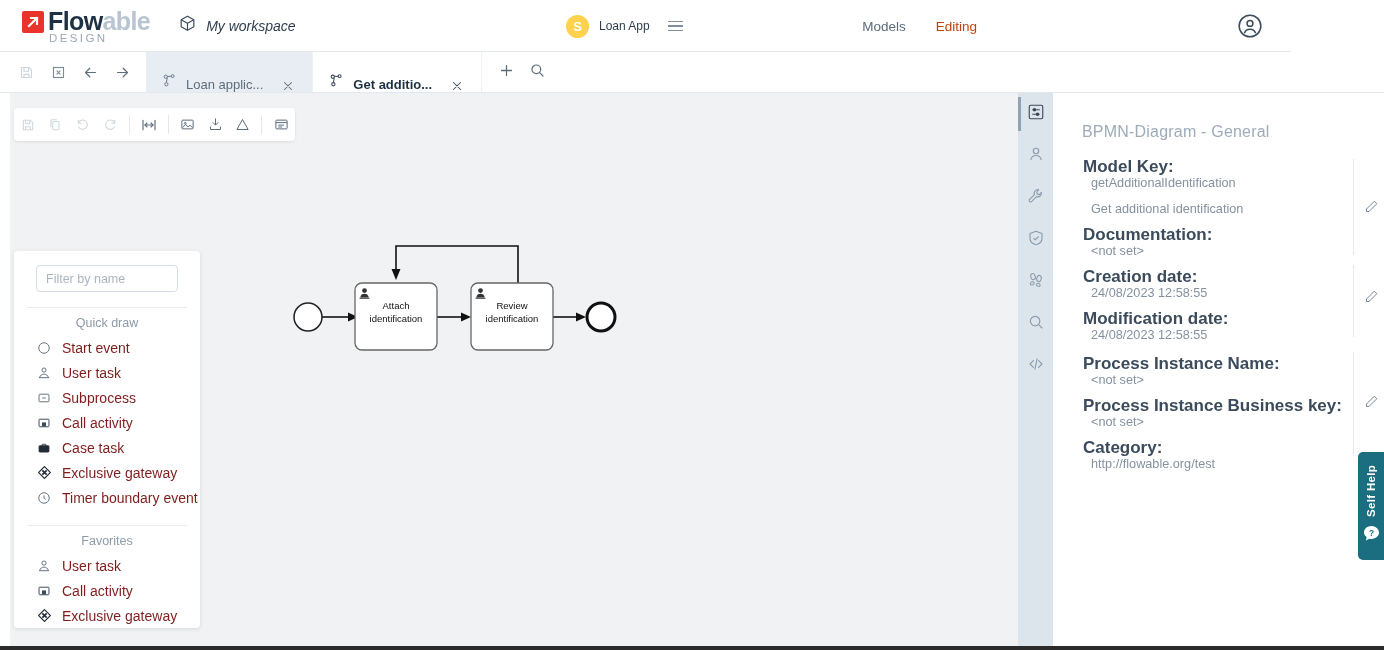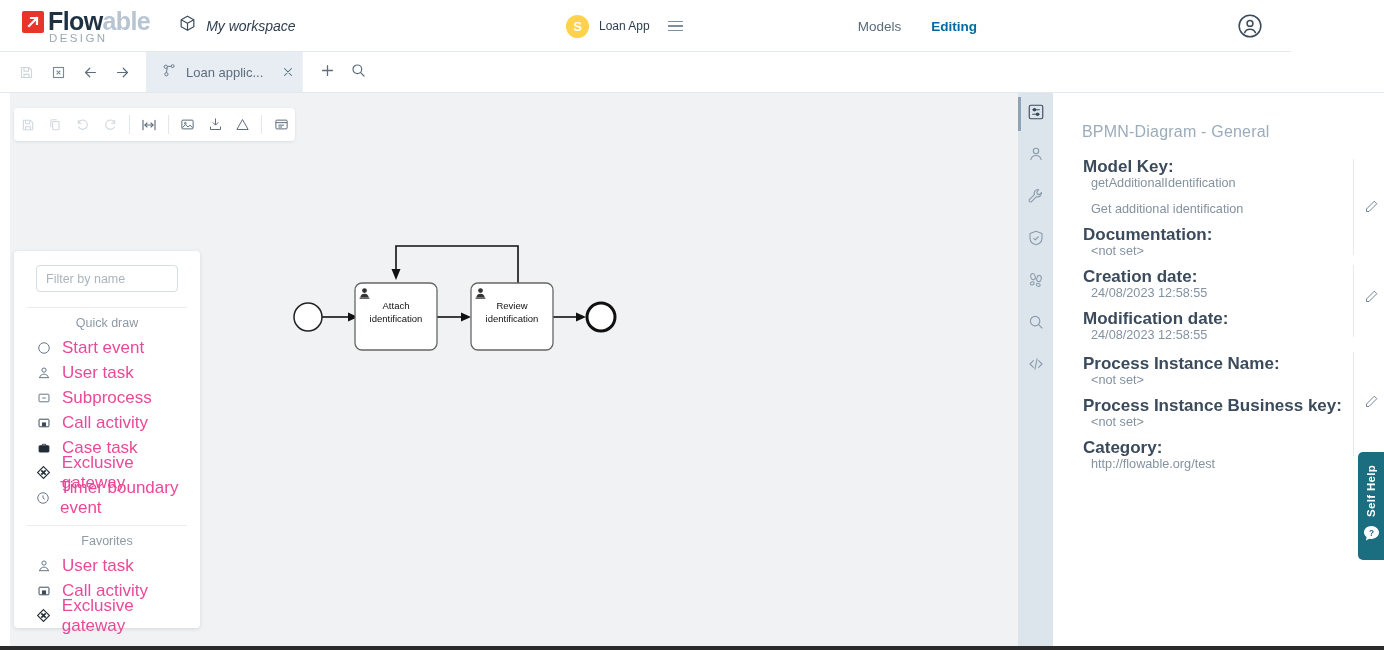--- a/index.html
+++ b/index.html
@@ -45,37 +45,37 @@
   }
   .app-name { font-size: 12px; color: #2e3e4e; }
   .hamburger { display: flex; flex-direction: column; gap: 3px; cursor: pointer; margin-left: 8px; }
   .hamburger i { display: block; width: 15px; height: 1.6px; background: #7f8f9e; }
 
   .nav-right {
     position: absolute; right: 0; top: 0; height: 52px;
     display: flex; align-items: center; gap: 30px; padding-right: 28px;
   }
   .nav-link { font-size: 13.5px; color: #5a6b7b; cursor: pointer; }
-  .nav-link.active { color: #0369a1; font-weight: bold; }
+  .nav-link.active { color: #c2410c; font-weight: normal; }
   .avatar-btn { margin-left: 230px; cursor: pointer; display:flex; }
 
   
   .tabbar {
     position: absolute; top: 52px; left: 0; width: 1384px; height: 41px;
     background: #ffffff; border-bottom: 1px solid #e3e8ee;
     display: flex; align-items: stretch;
   }
   .tab-tools { display: flex; align-items: center; gap: 4px; padding: 0 10px 0 12px; }
   .tool-btn {
     width: 28px; height: 28px; display: flex; align-items: center; justify-content: center;
     cursor: pointer; border-radius: 3px;
   }
   .tab {
-    display: flex; align-items: center; gap: 9px;
-    padding: 0 8px 0 16px; min-width: 157px; cursor: pointer;
+    display: flex; align-items: flex-end; gap: 9px;
+    padding: 0 18px 0 16px; min-width: 157px; cursor: pointer;
     border-right: 1px solid #eef1f5;
   }
   .tab.inactive { background: #e7edf2; }
   .tab.active { background: #ffffff; }
   .tab-label { font-size: 13px; color: #5d6d7c; white-space: nowrap; }
   .tab.active .tab-label { color: #1e3142; font-weight: bold; }
   .tab-close { margin-left: auto; cursor: pointer; display: flex; padding-left: 10px; }
   .tab-extra { display: flex; align-items: center; gap: 14px; padding-left: 16px; }
 
   
@@ -106,21 +106,21 @@
     display: block; width: 142px; height: 27px; margin: 0 auto;
     border: 1px solid #d6dde4; border-radius: 4px; padding: 0 9px;
     font-size: 12.5px; color: #2e3e4e; font-family: "Liberation Sans", sans-serif;
     outline: none; background: #fff;
   }
   .filter-input::placeholder { color: #aab5c0; }
   .pal-sep { height: 1px; background: #e9edf1; margin: 15px 13px 0 13px; }
   .pal-title { text-align: center; font-size: 12.5px; color: #8d9aa7; margin: 8px 0 5px 0; }
   .pal-item {
     display: flex; align-items: center; gap: 10px; height: 25px;
-    padding-left: 22px; cursor: pointer; font-size: 17px; color: #ec4899;
+    padding-left: 22px; cursor: pointer; font-size: 14px; color: #7f1d1d;
   }
   .pal-icon { width: 16px; height: 16px; display:flex; align-items:center; justify-content:center; }
 
   
   .bpmn { position: absolute; top: 0; left: 0; }
 
   
   .rail {
     position: absolute; top: 93px; left: 1018px; width: 35px; height: 557px;
     background: #dde5ec;
@@ -259,20 +259,37 @@
         </svg>
       </span>
       <span class="tab-label">Loan applic...</span>
       <span class="tab-close">
         <svg width="12" height="12" viewBox="0 0 24 24" stroke="#5d6d7c" stroke-width="2.1" stroke-linecap="round">
           <path d="M5 5l14 14M19 5L5 19"></path>
         </svg>
       </span>
     </div>
 
+    <div class="tab active">
+      <span>
+        <svg width="15" height="15" viewBox="0 0 24 24" fill="none" stroke="#3b4b5b" stroke-width="1.7">
+          <circle cx="6" cy="6" r="2.6"></circle>
+            <circle cx="17" cy="5" r="2.3"></circle>
+            <circle cx="7" cy="18" r="2.6"></circle>
+          <path d="M8.4 7.6L7 15.4"></path>
+            <path d="M8.5 5.4h6"></path>
+        </svg>
+      </span>
+      <span class="tab-label">Get additio...</span>
+      <span class="tab-close">
+        <svg width="12" height="12" viewBox="0 0 24 24" stroke="#3b4b5b" stroke-width="2.1" stroke-linecap="round">
+          <path d="M5 5l14 14M19 5L5 19"></path>
+        </svg>
+      </span>
+    </div>
 
     <div class="tab-extra">
       <span>
         <svg width="17" height="17" viewBox="0 0 24 24" stroke="#5d6d7c" stroke-width="1.8" stroke-linecap="round">
           <path d="M12 5v14M5 12h14"></path>
         </svg>
       </span>
       <span>
         <svg width="16" height="16" viewBox="0 0 24 24" fill="none" stroke="#5d6d7c" stroke-width="1.8" stroke-linecap="round">
           <circle cx="11" cy="11" r="6.5"></circle>

